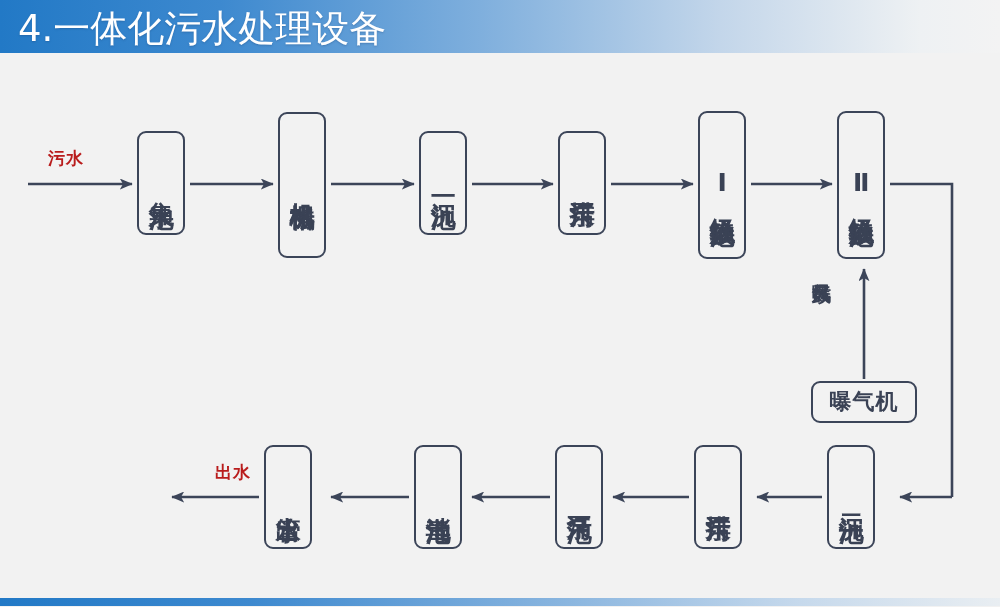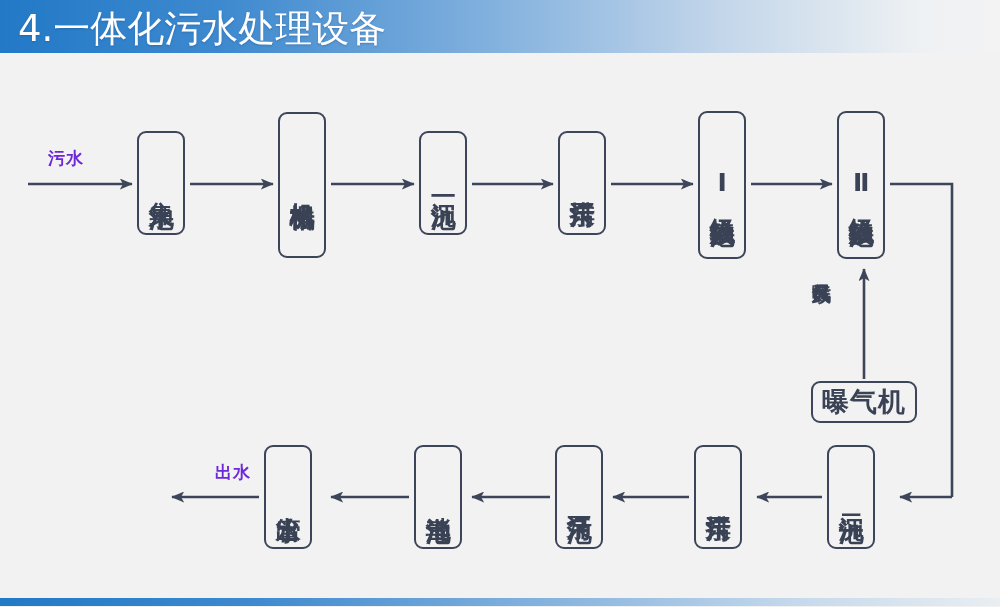--- a/index.html
+++ b/index.html
@@ -76,32 +76,31 @@
   .node-label-v {
     writing-mode: vertical-rl;
     text-orientation: upright;
     font-size: 25px;
     line-height: 1.02;
     letter-spacing: 1px;
     font-weight: 600;
     white-space: nowrap;
   }
   .node-label-h {
-    font-size: 27px;
+    font-size: 22px;
     line-height: 1;
     font-weight: 600;
     white-space: nowrap;
     letter-spacing: 1px;
-    font-family: Liberation Serif, serif;
   }
 
   
   .edge-label {
     position: absolute;
-    color: #6d28d9;
+    color: #b91c1c;
     font-size: 17px;
     font-weight: 600;
     white-space: nowrap;
     letter-spacing: 1px;
   }
   .edge-label-v {
     position: absolute;
     color: #3a4255;
     font-size: 19px;
     font-weight: 600;

